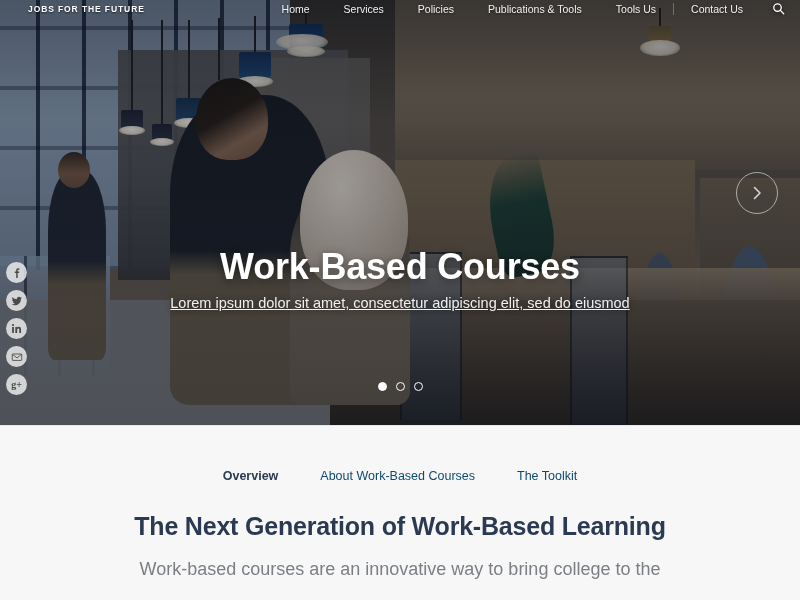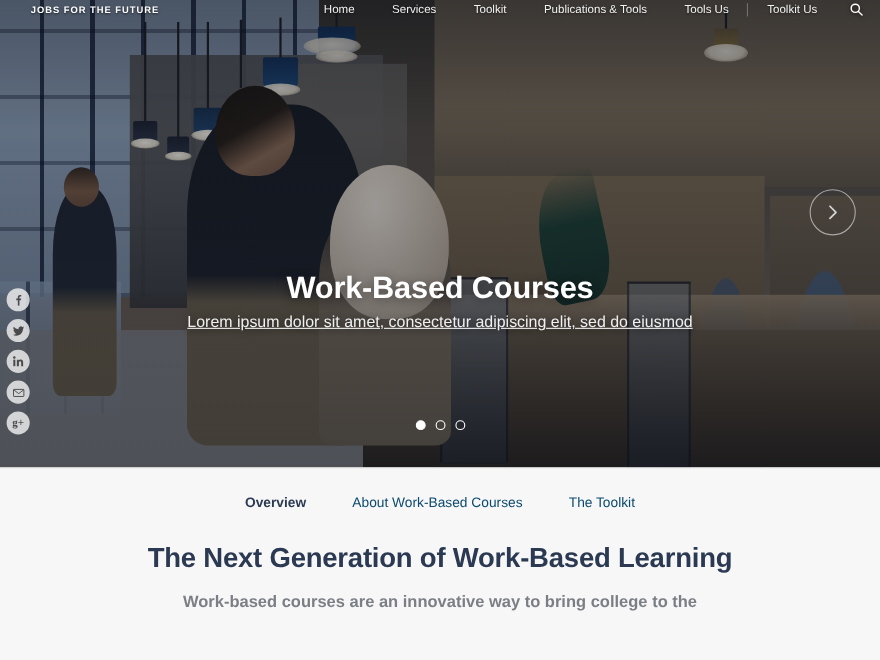--- a/index.html
+++ b/index.html
@@ -189,21 +189,21 @@
   }
   .social-icon svg { display: block; }
 
   
   .hero-caption {
     position: absolute; left: 0; right: 0; top: 245px;
     text-align: center; z-index: 15;
   }
   .hero-title {
     color: #ffffff;
-    font-size: 28px;
+    font-size: 36px;
     font-weight: 700;
     letter-spacing: -.2px;
     text-shadow: 0 2px 10px rgba(0,0,0,.45);
     line-height: 1.22;
   }
   .hero-sub {
     margin-top: 6px;
     color: #f0f0f0;
     font-size: 14.5px;
     font-weight: 400;
@@ -233,21 +233,21 @@
 
   
   .section {
     position: relative;
     width: 800px; height: 175px;
     background: #f7f7f7;
     border-top: 1px solid #e8e8e8;
   }
   .tabs {
     display: flex; justify-content: center; gap: 42px;
-    padding-top: 24px;
+    padding-top: 43px;
   }
   .tab {
     font-size: 12.5px;
     color: #0c4a6e;
     cursor: pointer;
     white-space: nowrap;
   }
   .tab.active { color: #2b3a52; font-weight: 700; }
 
   .section-title {
@@ -255,23 +255,22 @@
     text-align: center;
     color: #2b3a52;
     font-size: 25px;
     font-weight: 700;
     letter-spacing: -.2px;
   }
   .section-body {
     margin-top: 12px;
     text-align: center;
     color: #7b7f85;
-    font-size: 15px;
+    font-size: 18px;
     line-height: 1.85;
-    font-weight: bold;
   }
 </style>
 </head>
 <body>
 
 <div class="hero">
 
   <div class="photo">
     <div class="ph-base"></div>
     <div class="ph-wall"></div>
@@ -338,24 +337,24 @@
     <div class="ph-vessel"></div>
 
     <div class="ph-tint"></div>
   </div>
 
   <div class="nav">
     <div class="logo">JOBS FOR THE FUTURE</div>
     <div class="nav-items">
       <div class="nav-link">Home</div>
       <div class="nav-link">Services</div>
-      <div class="nav-link">Toolkit</div>
+      <div class="nav-link">Policies</div>
       <div class="nav-link">Publications &amp; Tools</div>
       <div class="nav-link">Tools Us</div>
-      <div class="nav-link last">Toolkit Us</div>
+      <div class="nav-link last">Contact Us</div>
       <div class="search-btn">
         <svg width="13" height="13" viewBox="0 0 16 16" fill="none" stroke="#ffffff" stroke-width="1.6">
           <circle cx="6.8" cy="6.8" r="4.6"></circle>
             <line x1="10.3" y1="10.3" x2="14.4" y2="14.4" stroke-linecap="round"></line>
         </svg>
       </div>
     </div>
   </div>
 
   <div class="social">

